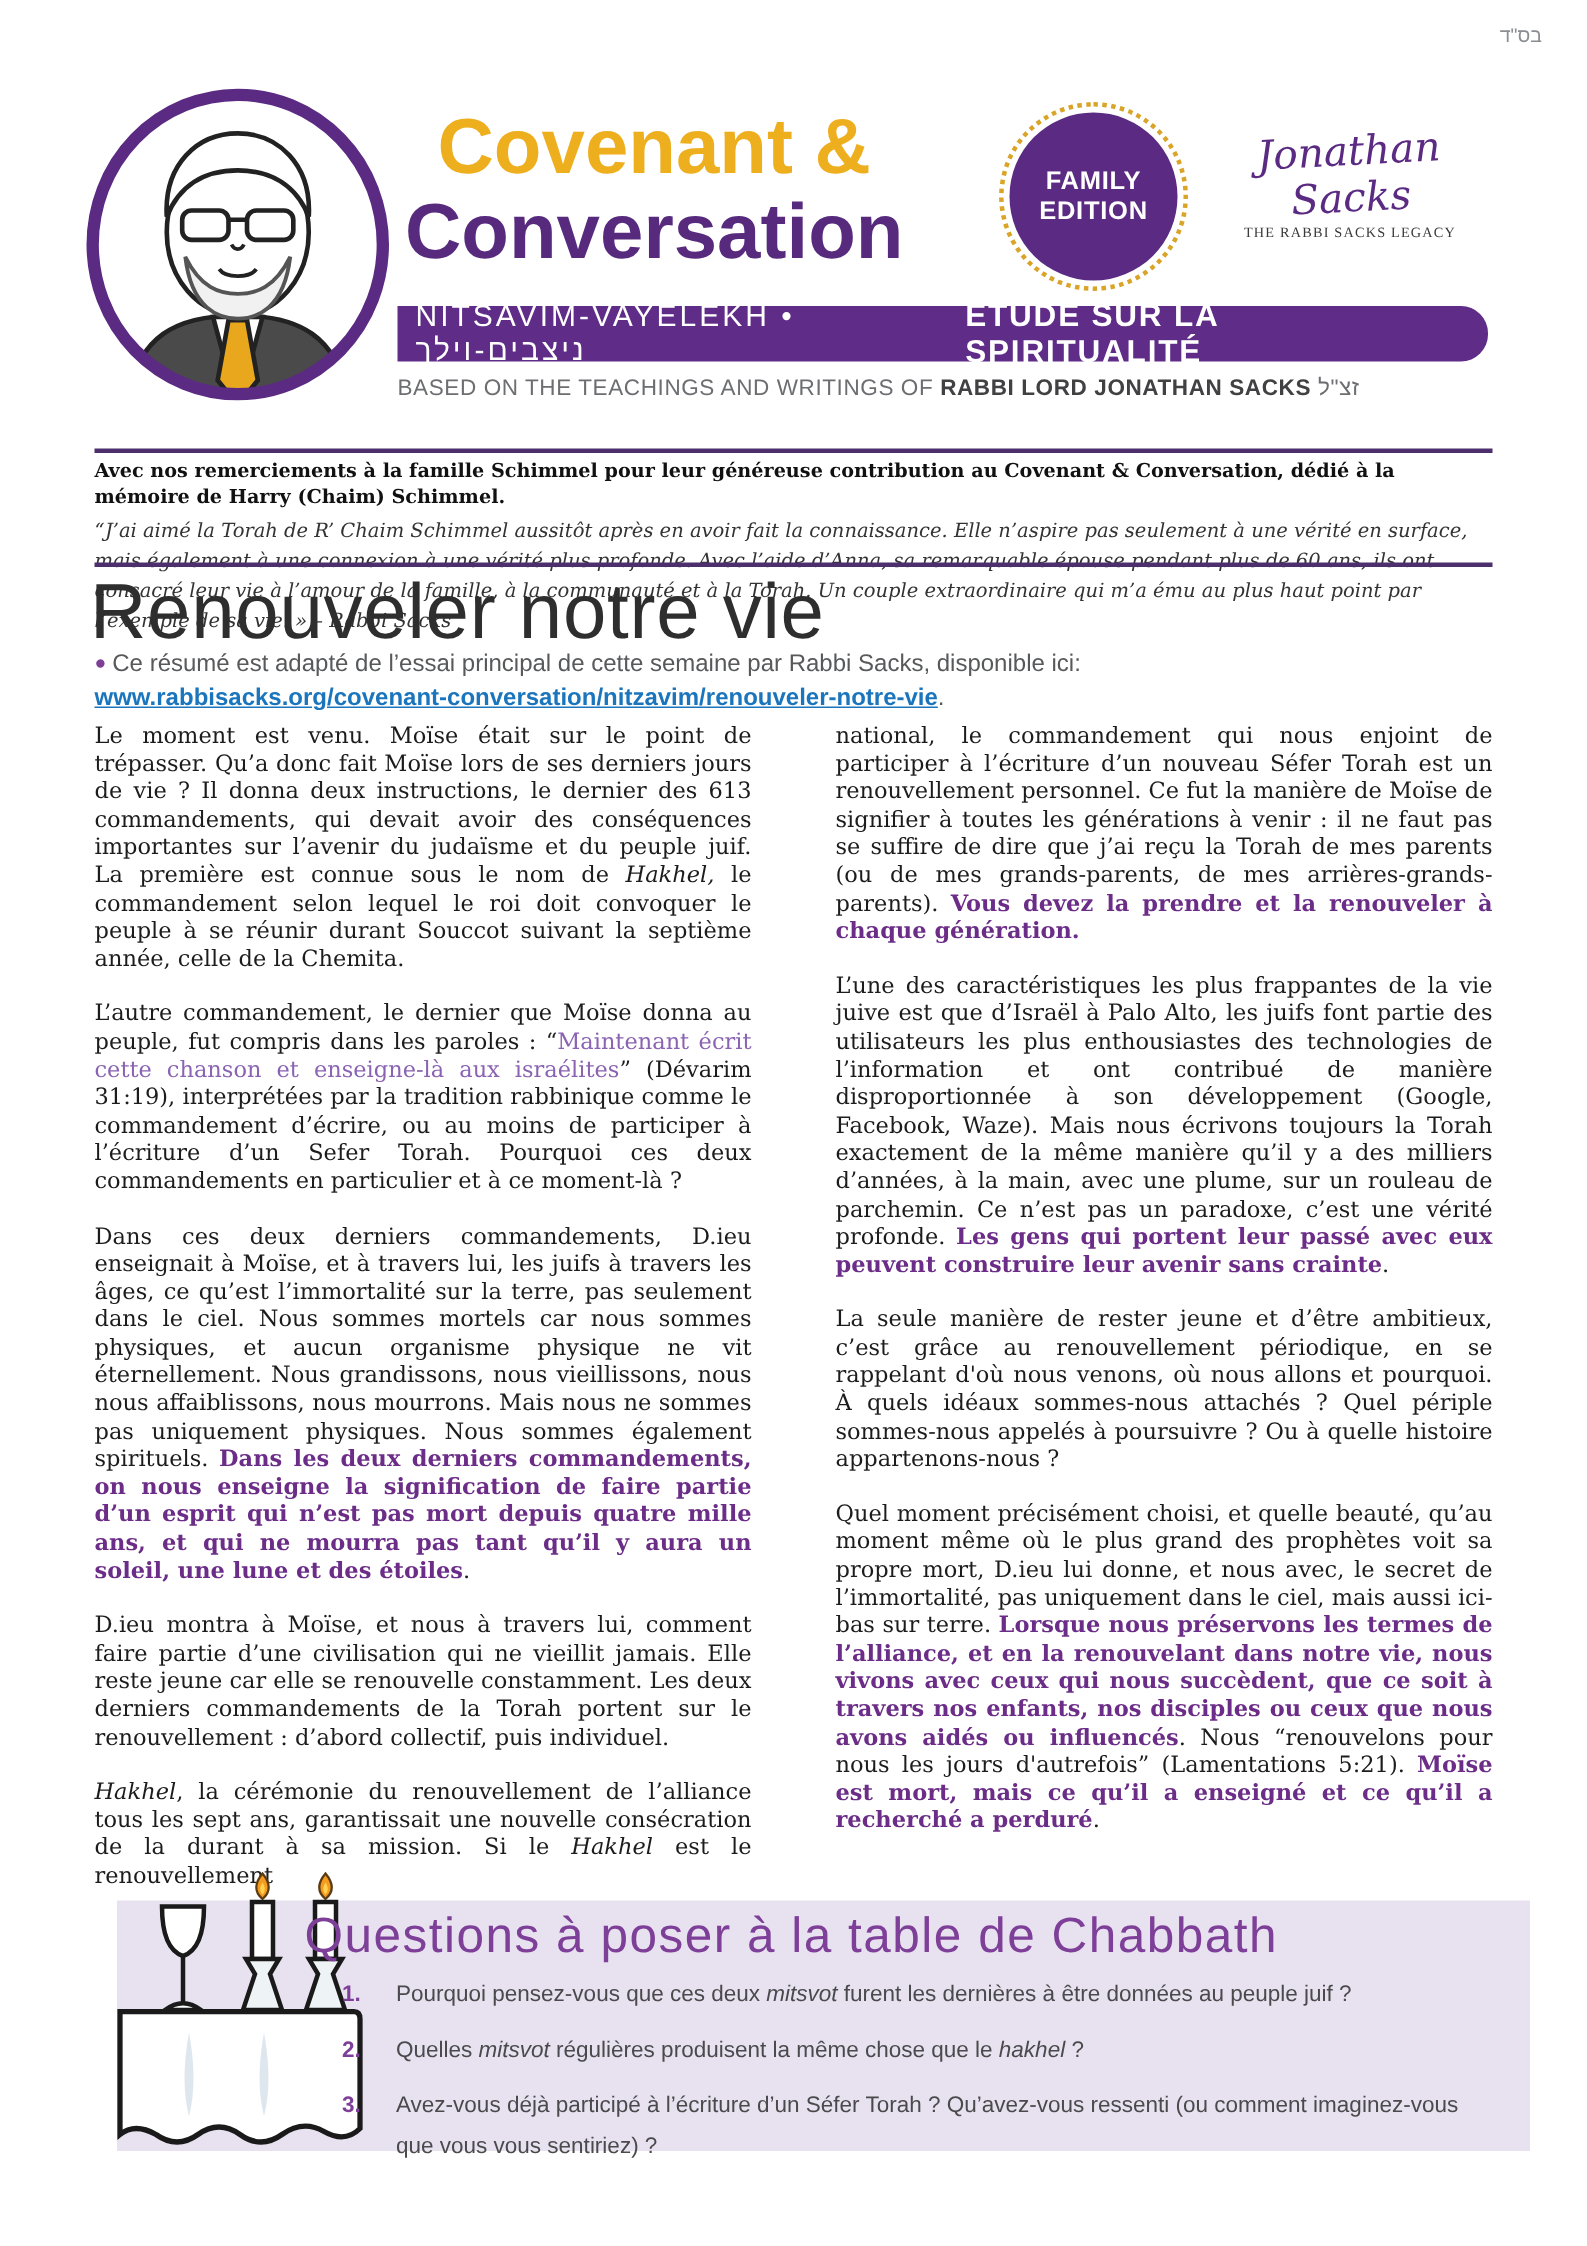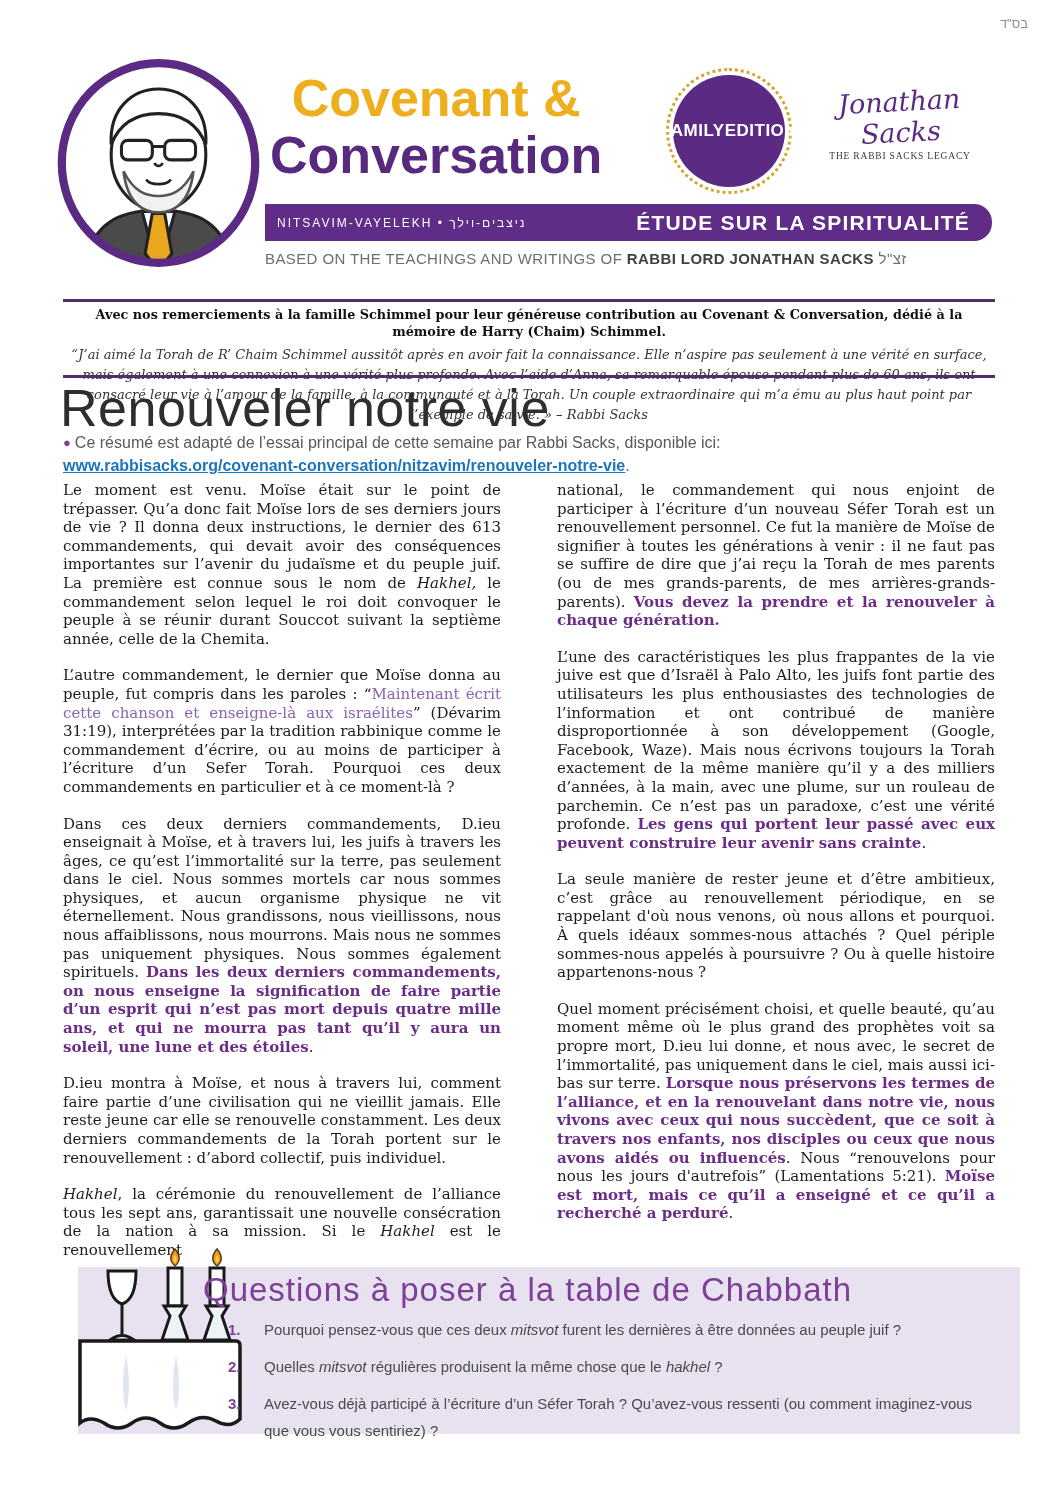--- a/index.html
+++ b/index.html
@@ -6,35 +6,35 @@
   #page{position:relative;width:1058px;height:1497px;background:#fff;overflow:hidden;
         font-family:"Liberation Sans",sans-serif;}
   
   .bsd{position:absolute;top:16px;right:30px;font-size:13px;color:#8a8d91;}
   .logo{position:absolute;left:55px;top:56px;width:207px;height:214px;}
   .masthead{position:absolute;left:270px;top:70px;line-height:57px;font-weight:bold;font-size:52px;letter-spacing:0;}
   .mast1{color:#eeaf1f;text-align:center;}
   .mast2{color:#572a7e;}
   .badge{position:absolute;left:666px;top:68px;width:112px;height:112px;border:3px dotted #d9a427;
          border-radius:50%;padding:4px;box-sizing:content-box;}
-  .badge-inner{width:112px;height:112px;border-radius:50%;background:#5b2a82;display:flex;flex-direction:row;
+  .badge-inner{width:112px;height:112px;border-radius:50%;background:#5b2a82;display:flex;flex-direction:column;
          align-items:center;justify-content:center;color:#fff;font-weight:bold;font-size:17px;line-height:20px;letter-spacing:.5px;}
   .sig-block{position:absolute;left:800px;top:86px;width:200px;text-align:center;}
   .sig-script{font-family:"DejaVu Serif",serif;font-style:italic;font-size:27px;color:#5b2a82;transform:rotate(-3deg);}
   .sig-legacy{font-family:"Liberation Serif",serif;font-size:9.5px;letter-spacing:.8px;color:#3a3a3a;margin-top:3px;}
   .parsha-bar{position:absolute;left:265px;top:204px;width:727px;height:37px;background:#5f2c87;
          border-radius:0 18px 18px 0;display:flex;align-items:center;justify-content:space-between;
          padding:0 22px 0 12px;box-sizing:border-box;color:#fff;}
-  .parsha-left{font-size:12px;letter-spacing:2px;font-weight:400;}
+  .parsha-left{font-size:20px;letter-spacing:2px;font-weight:400;}
   .parsha-right{font-size:21px;font-weight:bold;letter-spacing:1.2px;}
   .based-on{position:absolute;left:265px;top:250px;font-size:15px;color:#6d6e71;letter-spacing:.4px;}
   .based-name{font-weight:bold;color:#414042;}
   
   .rule{position:absolute;left:63px;width:932px;height:3px;background:#4d2f6e;}
-  .dedication{position:absolute;left:63px;top:306px;width:932px;text-align:center;font-family:"DejaVu Serif",serif;}
+  .dedication{position:absolute;left:63px;top:306px;width:932px;font-family:"DejaVu Serif",serif;}
   .ded-bold{font-weight:bold;font-size:12.8px;color:#111;line-height:1.35;}
   .ded-quote{font-style:italic;font-size:13px;color:#333;line-height:1.55;margin-top:4px;}
   
   .article-title{position:absolute;left:60px;top:378px;font-size:52px;font-weight:400;color:#2e2e2e;letter-spacing:.5px;}
   .intro{position:absolute;left:63px;top:431px;width:880px;font-size:16px;color:#58595b;line-height:1.45;}
   .intro-bullet{color:#7d3f98;font-size:13px;margin-right:4px;vertical-align:1px;}
   .intro-link{color:#1b75bc;font-weight:bold;text-decoration:underline;}
   .columns{position:absolute;left:63px;top:481px;width:932px;display:flex;gap:56px;
            font-family:"DejaVu Serif",serif;font-size:15px;line-height:1.24;color:#1c1c1c;text-align:justify;}
   .col{flex:1 1 0;}
@@ -125,21 +125,21 @@
   <div class="intro">
     <span class="intro-bullet">●</span><span>Ce résumé est adapté de l’essai principal de cette semaine par Rabbi Sacks, disponible ici: </span><a href="#" class="intro-link">www.rabbisacks.org/covenant-conversation/nitzavim/renouveler-notre-vie</a><span>.</span>
   </div>
 
   <div class="columns">
     <div class="col">
         <p class="para"><span>Le moment est venu. Moïse était sur le point de trépasser. Qu’a donc fait Moïse lors de ses derniers jours de vie ? Il donna deux instructions, le dernier des 613 commandements, qui devait avoir des conséquences importantes sur l’avenir du judaïsme et du peuple juif. La première est connue sous le nom de </span><span class="r-i">Hakhel,</span><span> le commandement selon lequel le roi doit convoquer le peuple à se réunir durant Souccot suivant la septième année, celle de la Chemita.</span></p>
         <p class="para"><span>L’autre commandement, le dernier que Moïse donna au peuple, fut compris dans les paroles : “</span><span class="r-p">Maintenant écrit cette chanson et enseigne-là aux israélites</span><span>” (Dévarim 31:19), interprétées par la tradition rabbinique comme le commandement d’écrire, ou au moins de participer à l’écriture d’un Sefer Torah. Pourquoi ces deux commandements en particulier et à ce moment-là ?</span></p>
         <p class="para"><span>Dans ces deux derniers commandements, D.ieu enseignait à Moïse, et à travers lui, les juifs à travers les âges, ce qu’est l’immortalité sur la terre, pas seulement dans le ciel. Nous sommes mortels car nous sommes physiques, et aucun organisme physique ne vit éternellement. Nous grandissons, nous vieillissons, nous nous affaiblissons, nous mourrons. Mais nous ne sommes pas uniquement physiques. Nous sommes également spirituels. </span><span class="r-pb">Dans les deux derniers commandements, on nous enseigne la signification de faire partie d’un esprit qui n’est pas mort depuis quatre mille ans, et qui ne mourra pas tant qu’il y aura un soleil, une lune et des étoiles</span><span>.</span></p>
         <p class="para"><span>D.ieu montra à Moïse, et nous à travers lui, comment faire partie d’une civilisation qui ne vieillit jamais. Elle reste jeune car elle se renouvelle constamment. Les deux derniers commandements de la Torah portent sur le renouvellement : d’abord collectif, puis individuel.</span></p>
-        <p class="para"><span class="r-i">Hakhel</span><span>, la cérémonie du renouvellement de l’alliance tous les sept ans, garantissait une nouvelle consécration de la nation à sa mission. Si le </span><span class="r-i">Hakhel</span><span> est le renouvellement</span></p>
+        <p class="para"><span class="r-i">Hakhel</span><span>, la cérémonie du renouvellement de l’alliance tous les sept ans, garantissait une nouvelle consécration de la durant à sa mission. Si le </span><span class="r-i">Hakhel</span><span> est le renouvellement</span></p>
       </div>
     <div class="col">
         <p class="para"><span>national, le commandement qui nous enjoint de participer à l’écriture d’un nouveau Séfer Torah est un renouvellement personnel. Ce fut la manière de Moïse de signifier à toutes les générations à venir : il ne faut pas se suffire de dire que j’ai reçu la Torah de mes parents (ou de mes grands-parents, de mes arrières-grands-parents). </span><span class="r-pb">Vous devez la prendre et la renouveler à chaque génération.</span></p>
         <p class="para"><span>L’une des caractéristiques les plus frappantes de la vie juive est que d’Israël à Palo Alto, les juifs font partie des utilisateurs les plus enthousiastes des technologies de l’information et ont contribué de manière disproportionnée à son développement (Google, Facebook, Waze). Mais nous écrivons toujours la Torah exactement de la même manière qu’il y a des milliers d’années, à la main, avec une plume, sur un rouleau de parchemin. Ce n’est pas un paradoxe, c’est une vérité profonde. </span><span class="r-pb">Les gens qui portent leur passé avec eux peuvent construire leur avenir sans crainte</span><span>.</span></p>
         <p class="para"><span>La seule manière de rester jeune et d’être ambitieux, c’est grâce au renouvellement périodique, en se rappelant d'où nous venons, où nous allons et pourquoi. À quels idéaux sommes-nous attachés ? Quel périple sommes-nous appelés à poursuivre ? Ou à quelle histoire appartenons-nous ?</span></p>
         <p class="para"><span>Quel moment précisément choisi, et quelle beauté, qu’au moment même où le plus grand des prophètes voit sa propre mort, D.ieu lui donne, et nous avec, le secret de l’immortalité, pas uniquement dans le ciel, mais aussi ici-bas sur terre. </span><span class="r-pb">Lorsque nous préservons les termes de l’alliance, et en la renouvelant dans notre vie, nous vivons avec ceux qui nous succèdent, que ce soit à travers nos enfants, nos disciples ou ceux que nous avons aidés ou influencés</span><span>. Nous “renouvelons pour nous les jours d'autrefois” (Lamentations 5:21). </span><span class="r-pb">Moïse est mort, mais ce qu’il a enseigné et ce qu’il a recherché a perduré</span><span>.</span></p>
       </div>
   </div>
 
   <div class="qbox"></div>

